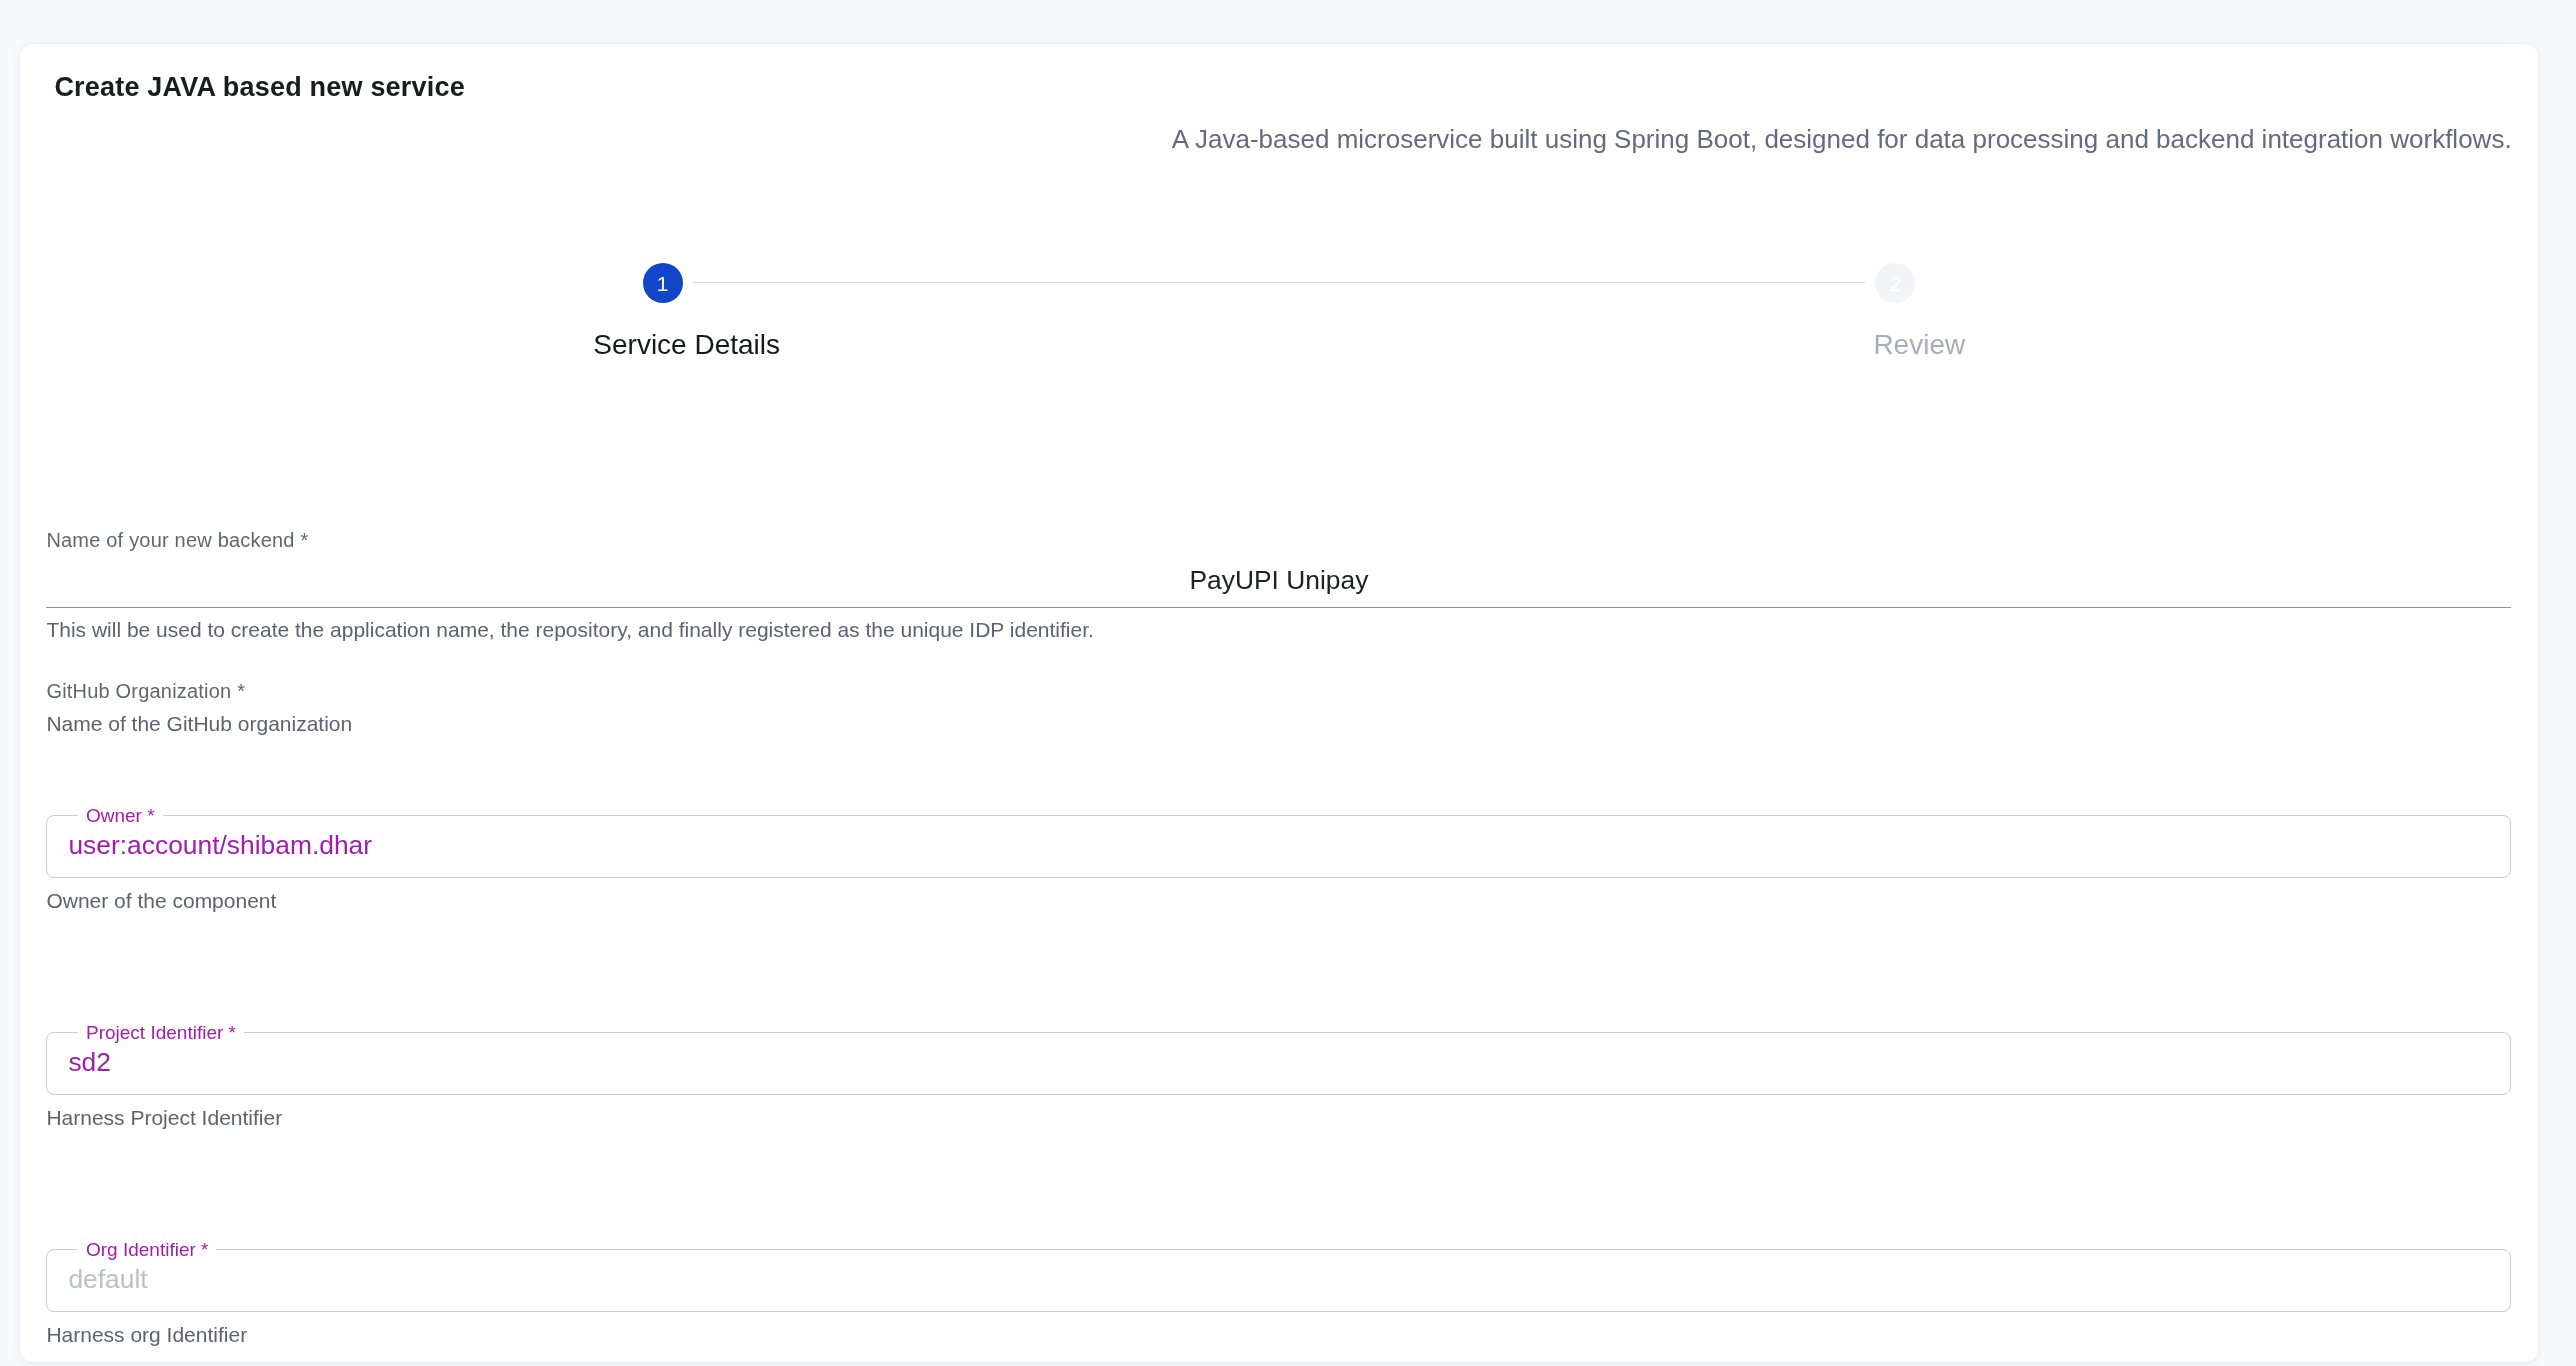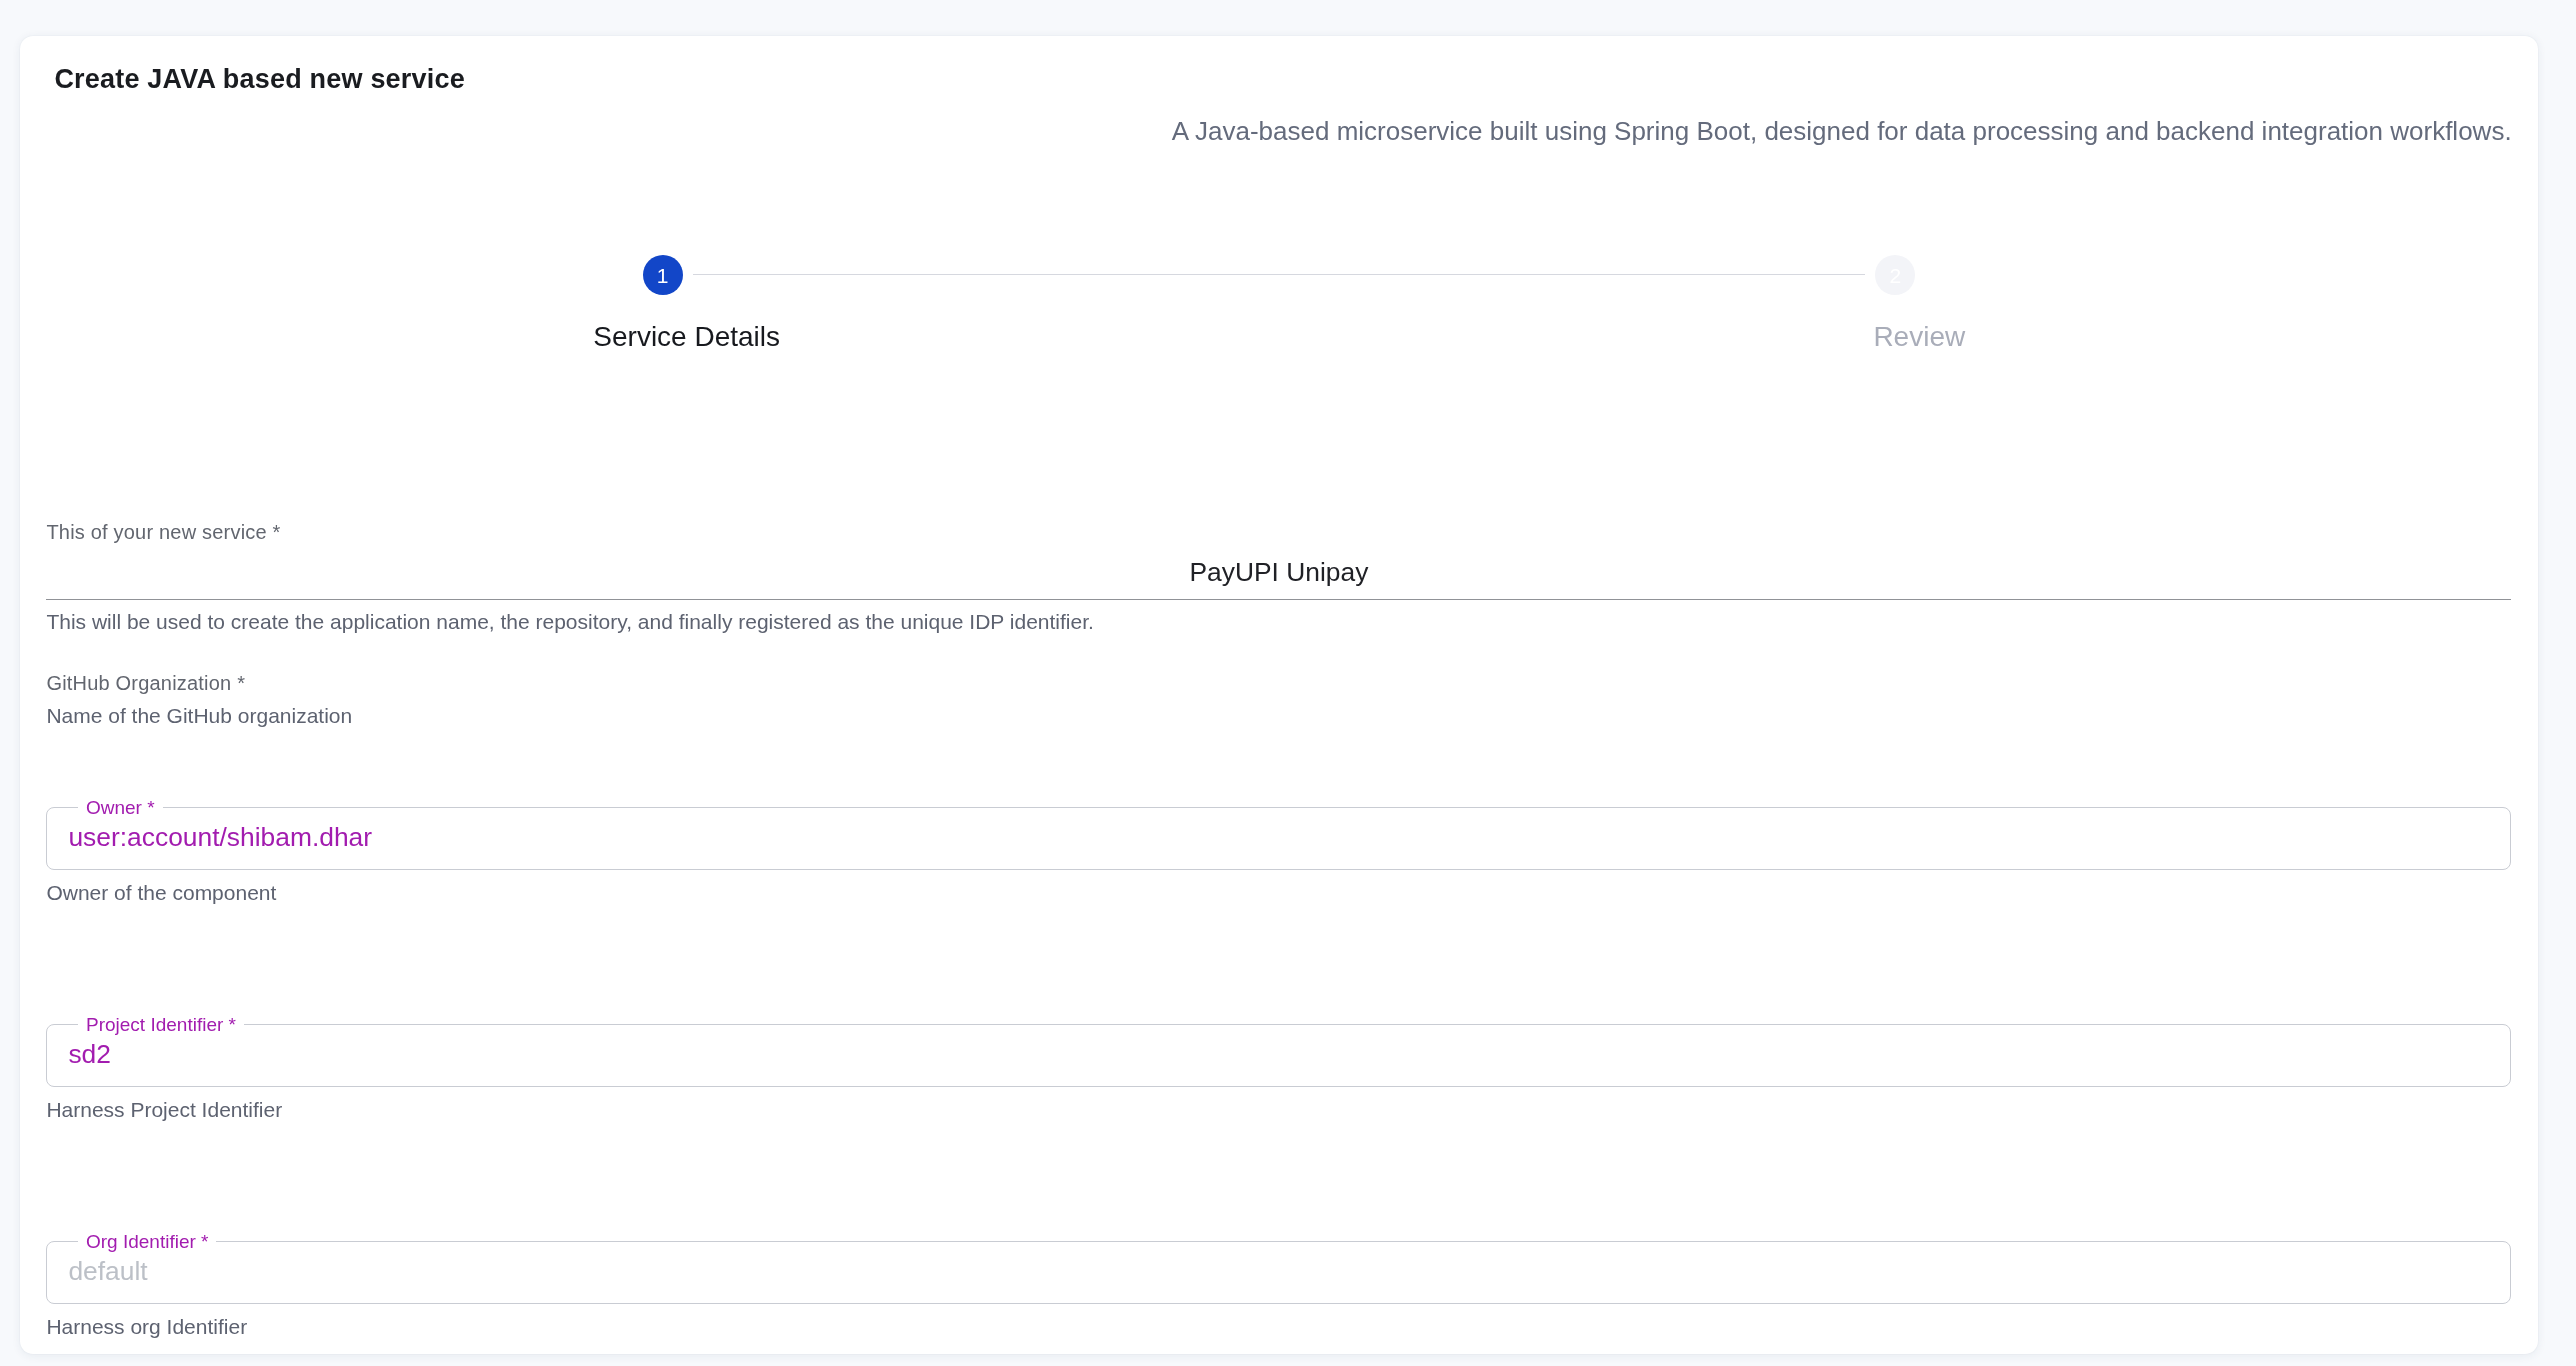--- a/index.html
+++ b/index.html
@@ -4,21 +4,21 @@
 <style>
   * { margin: 0; padding: 0; box-sizing: border-box; }
   html, body {
     width: 2576px; height: 1366px;
     font-family: "Liberation Sans", "DejaVu Sans", sans-serif;
     background: var(--page-bg, #f7f9fc);
     overflow: hidden;
   }
   .card {
     position: absolute;
-    left: 20px; top: 36px;
+    left: 20px; top: 44px;
     width: 2518px; height: 1318px;
     background: var(--card-bg, #ffffff);
     border-radius: 13px;
     box-shadow: 0 1.6px 9.6px rgba(30, 50, 90, 0.07), 0 0 1.6px rgba(30, 50, 90, 0.08);
     padding: 28px 26.4px 0 26.4px;
     overflow: hidden;
   }
   .page-title {
     margin-left: 8px;
     font-size: 27px;
@@ -133,21 +133,21 @@
       <div class="step upcoming">
         <div class="step-circle">2</div>
         <div class="step-label">Review</div>
       </div>
     </div>
   </div>
 
   <div class="form">
 
     <div class="field standard">
-      <label class="f-label">This of your new service *</label>
+      <label class="f-label">Name of your new backend *</label>
       <input class="std-input" type="text" value="PayUPI Unipay" style="">
       <div class="helper">This will be used to create the application name, the repository, and finally registered as the unique IDP identifier.</div>
     </div>
 
     <div class="field standard">
       <label class="f-label">GitHub Organization *</label>
       <div class="helper">Name of the GitHub organization</div>
     </div>
 
     <div class="field outlined">

